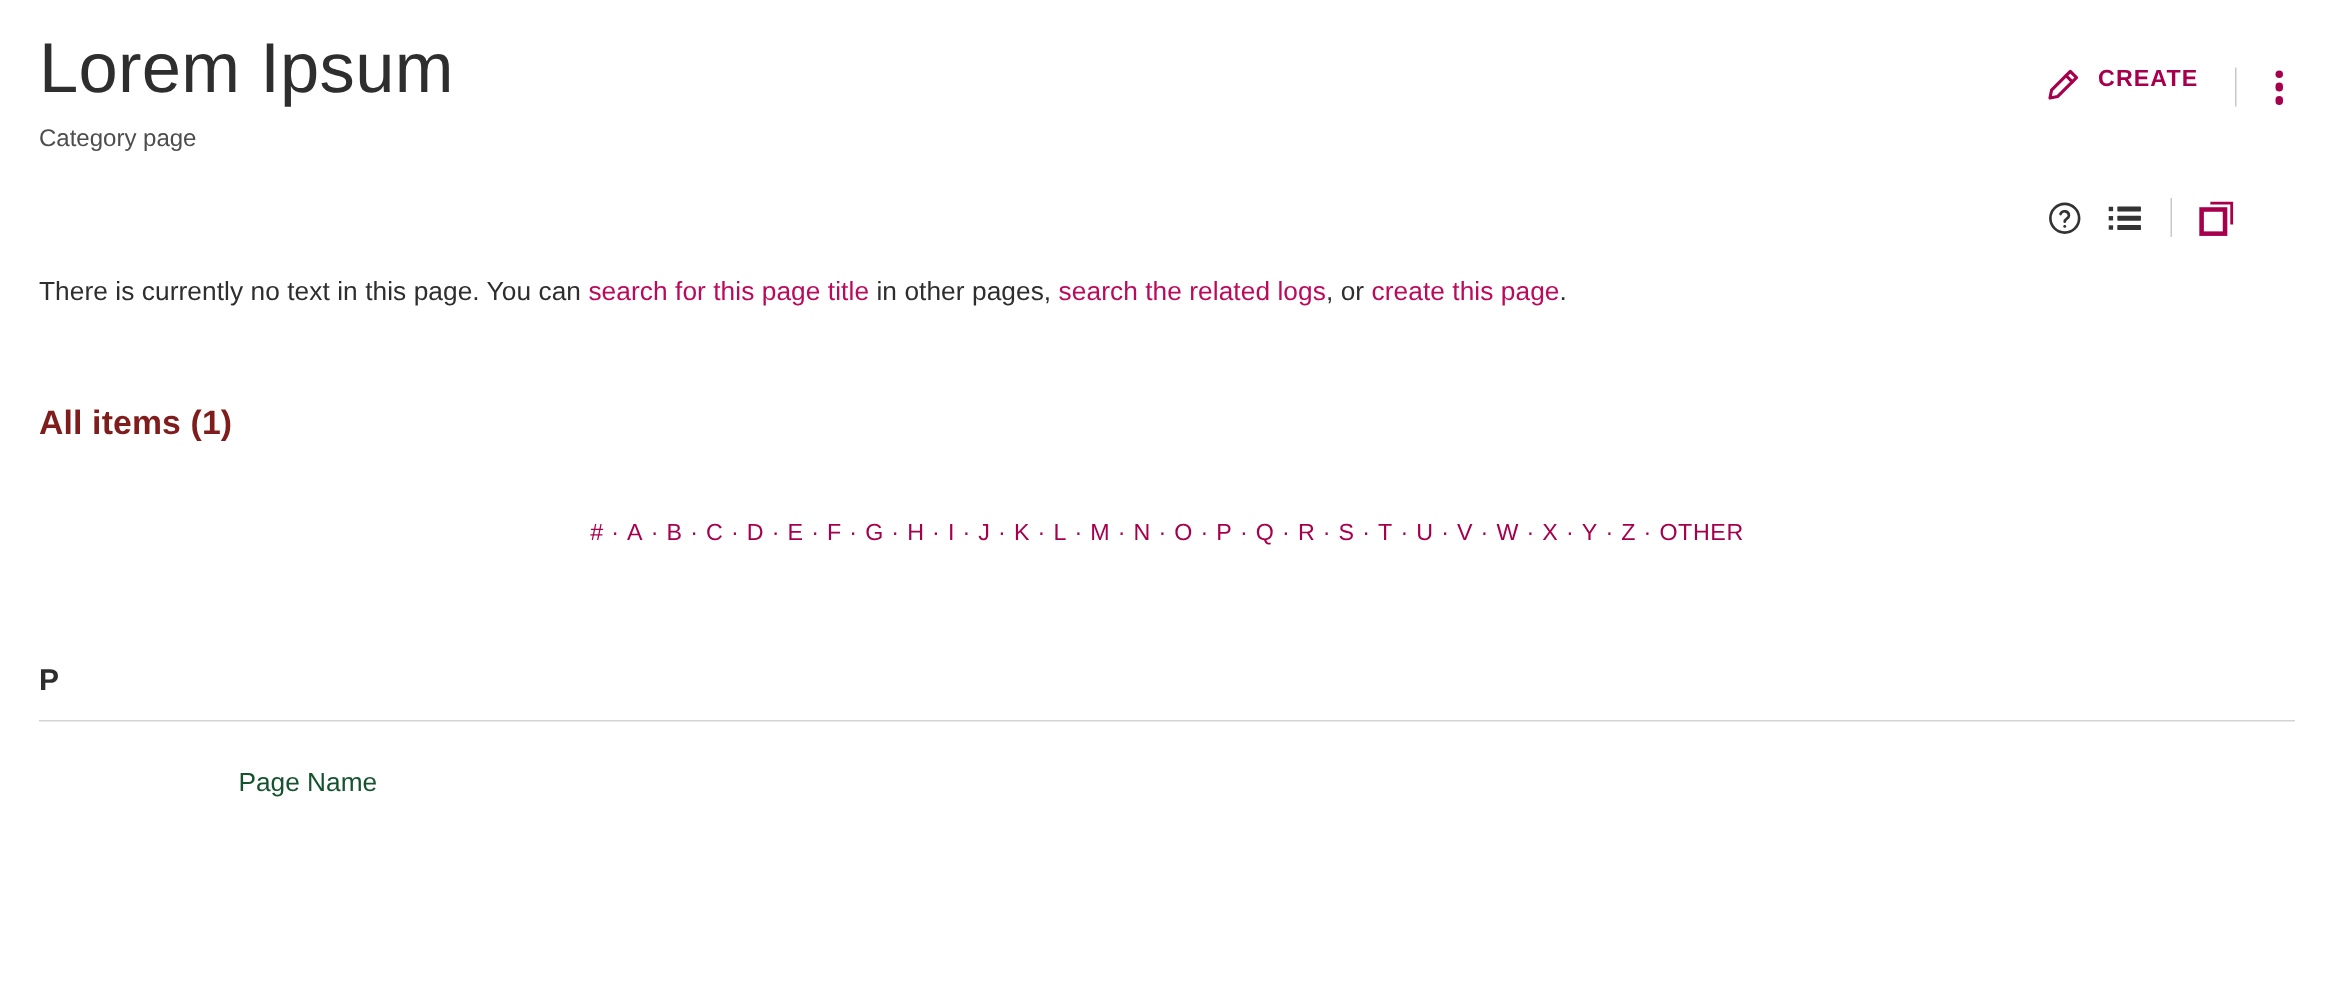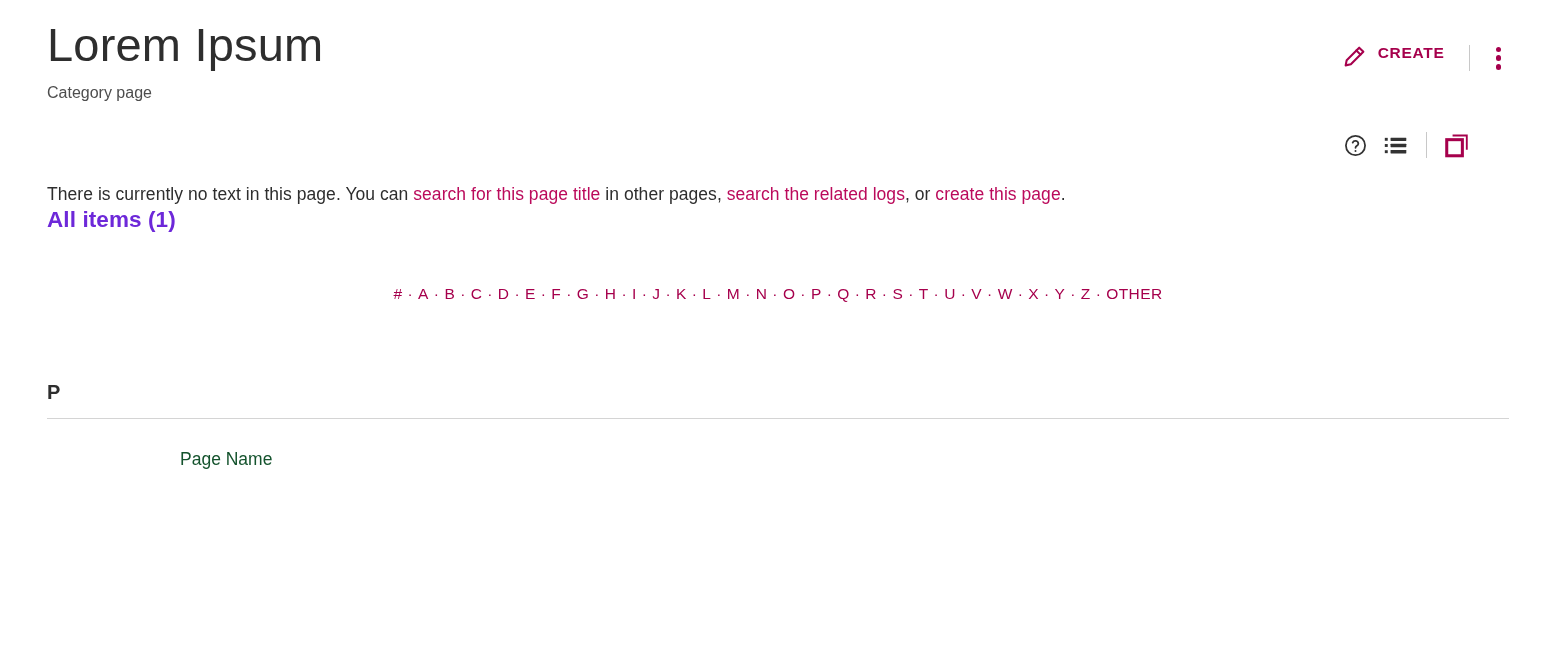--- a/index.html
+++ b/index.html
@@ -13,21 +13,21 @@
     font-family: "Liberation Sans", sans-serif;
     color: #202122;
     overflow: hidden;
     position: relative;
   }
   .page {
     position: relative;
     width: 1556px;
     height: 655px;
     box-sizing: border-box;
-    padding: 0 47px;
+    padding: 0 26px;
   }
 
   
   .header-row {
     position: relative;
     display: flex;
     align-items: flex-start;
     justify-content: space-between;
     padding-top: 18px;
   }
@@ -122,23 +122,24 @@
     letter-spacing: 0.05px;
   }
   .link {
     color: #bb0a5b;
     text-decoration: none;
     cursor: pointer;
   }
 
   
   .all-items {
+    margin-top: 62px;
     font-size: 22.5px;
     font-weight: 700;
-    color: #6d28d9;
+    color: #7f1d1d;
     letter-spacing: 0.1px;
   }
 
   
   .alpha-index {
     margin-top: 52px;
     text-align: center;
     font-size: 15.5px;
     font-weight: 400;
     color: #a6004c;

